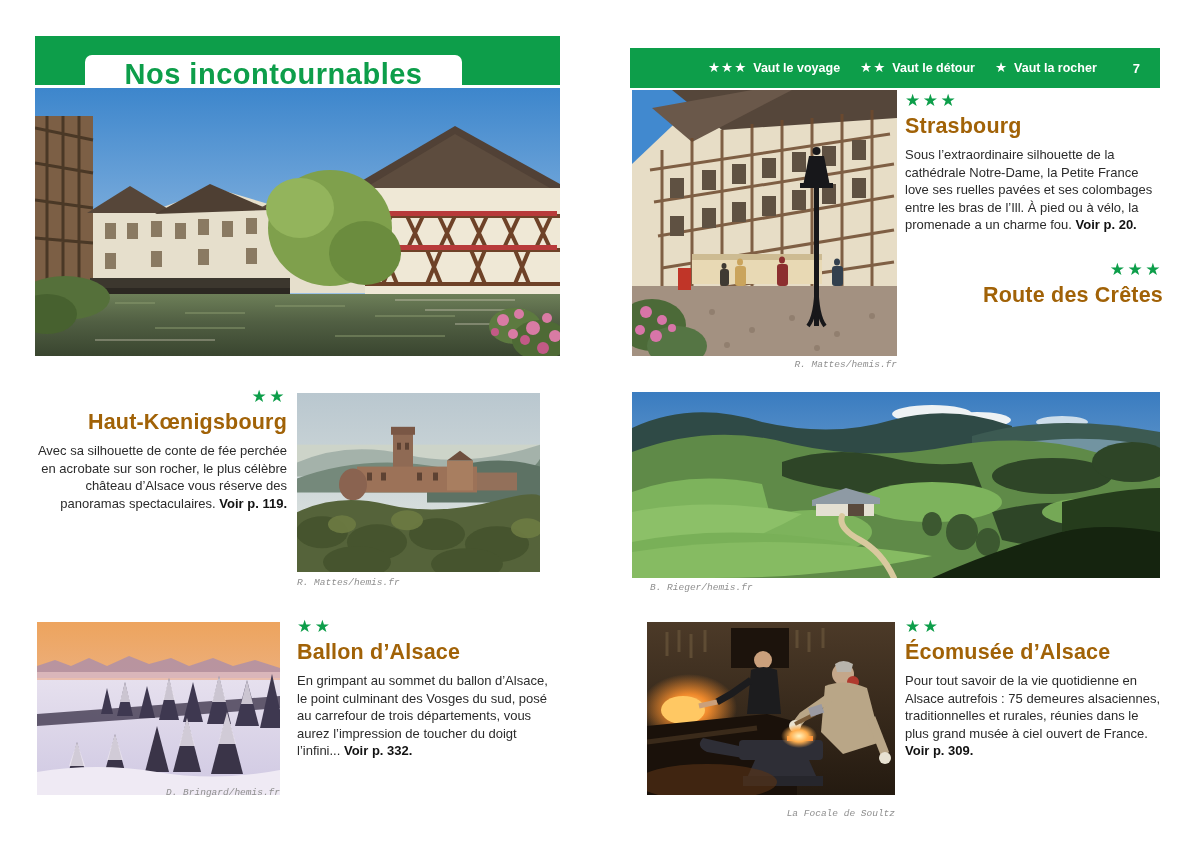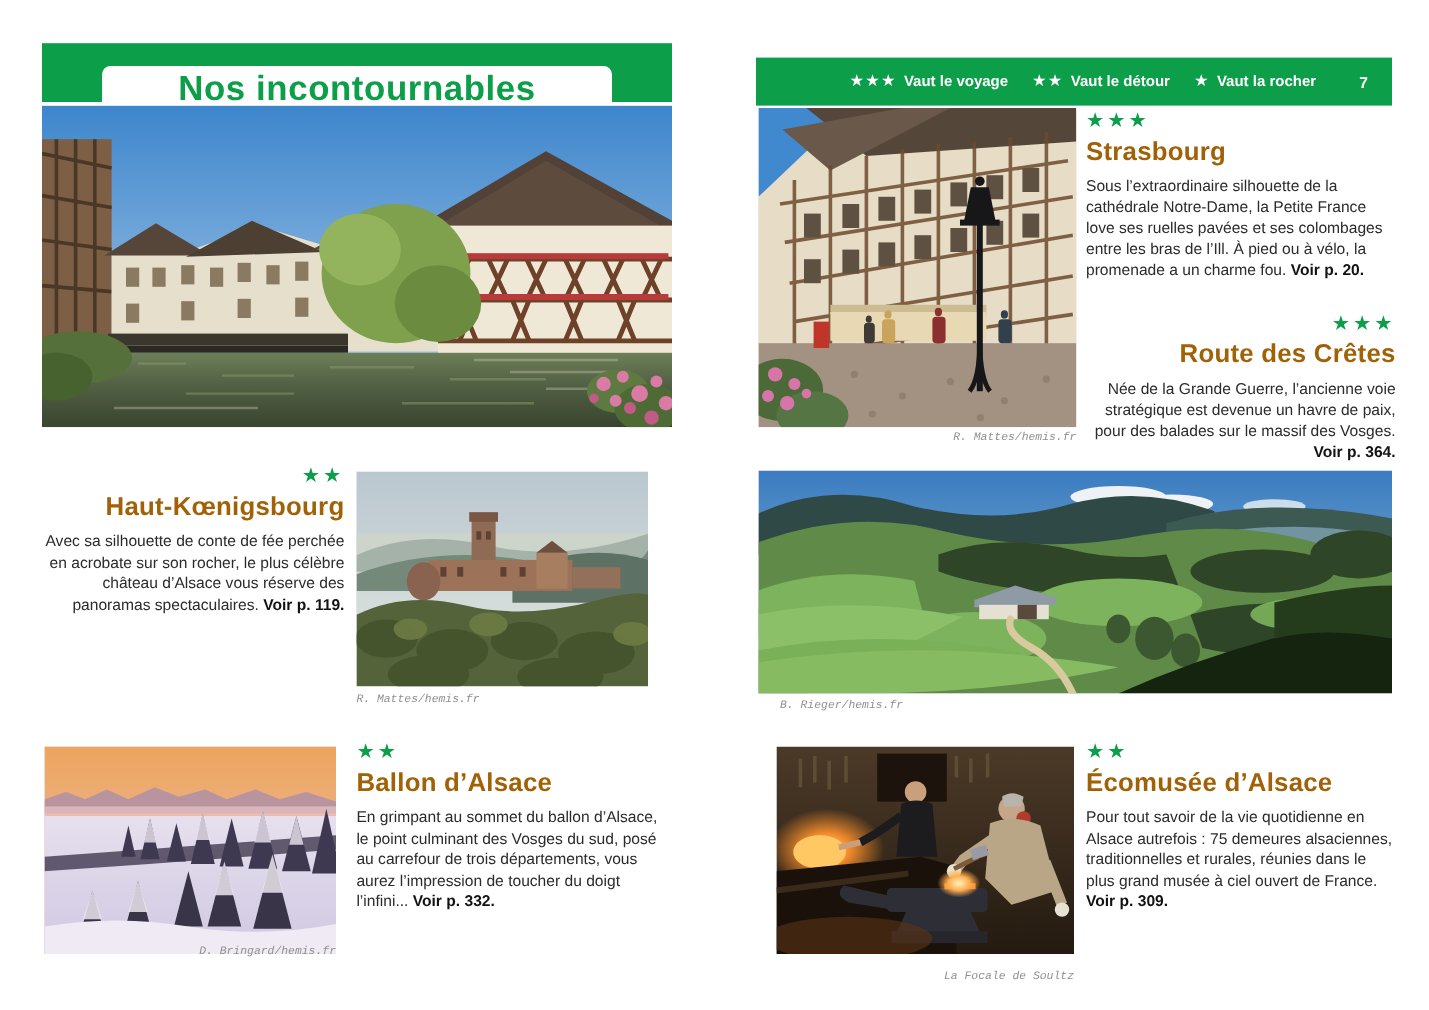--- a/index.html
+++ b/index.html
@@ -13,21 +13,21 @@
   }
   :root { --green:#0d9e4a; }
   .abs { position:absolute; }
 
   
   .banner-left {
     left:35px; top:36px; width:525px; height:49px;
     background:var(--green);
   }
   .title-box {
-    left:85px; top:55px; width:425px; height:38px;
+    left:85px; top:55px; width:377px; height:38px;
     background:#ffffff; border-radius:7px;
     display:flex; align-items:center; justify-content:center;
   }
   .title-box span {
     color:var(--green); font-weight:bold; font-size:29px; letter-spacing:.5px;
     white-space:nowrap;
   }
   .banner-right {
     left:630px; top:48px; width:530px; height:40px;
     background:var(--green);
@@ -354,21 +354,20 @@
 
 <div class="entry align-left" style="left:905px;top:92px;width:258px;">
   <div class="stars">★★★</div>
   <div class="entry-title">Strasbourg</div>
   <p class="entry-body"><span>Sous l’extraordinaire silhouette de la cathédrale Notre-Dame, la Petite France love ses ruelles pavées et ses colombages entre les bras de l’Ill. À pied ou à vélo, la promenade a un charme fou. </span><b>Voir p. 20.</b></p>
 </div>
 
 <div class="entry align-right" style="left:898px;top:261px;width:265px;">
   <div class="stars">★★★</div>
   <div class="entry-title">Route des Crêtes</div>
-  <p class="entry-body"><span>Née de la Grande Guerre, l’ancienne voie stratégique est devenue un havre de paix, pour des balades sur le massif des Vosges. </span><b>Voir p. 364.</b></p>
 </div>
 
 <div class="photo" style="left:632px;top:392px;width:528px;height:186px;">
 <svg viewBox="0 0 528 186" preserveAspectRatio="none">
 <defs>
         <linearGradient id="vsky" x1="0" x2="0" y1="0" y2="1">
           <stop offset="0" stop-color="#3a7cc0"></stop>
           <stop offset="1" stop-color="#9fc0dc"></stop>
         </linearGradient>
       </defs>

